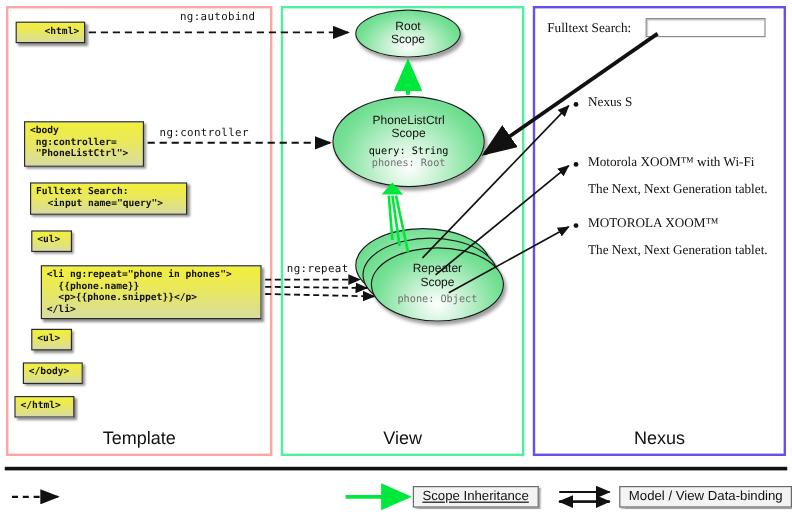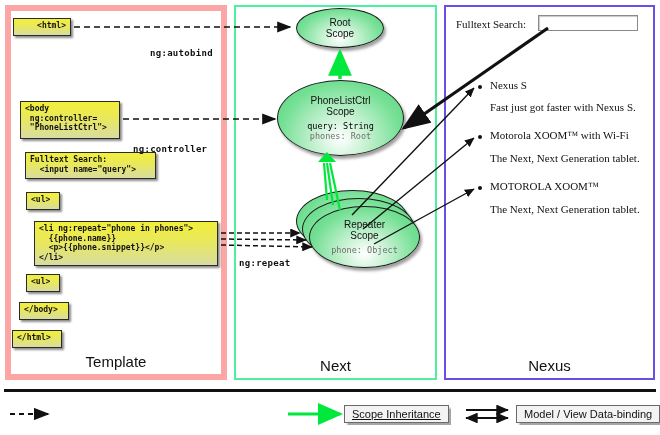--- a/index.html
+++ b/index.html
@@ -4,21 +4,21 @@
 <style>
   html,body{margin:0;padding:0;background:#ffffff;}
   body{width:660px;height:435px;overflow:hidden;
        font-family:"Liberation Sans", sans-serif;}
 
   #canvas{position:relative;width:660px;height:435px;background:#fff;}
 
   
   .col{position:absolute;top:5px;height:375px;background:#ffffff;
        box-sizing:border-box;}
-  #col-template{left:5px;width:222px;border:6px solid #fca5a5;}
+  #col-template{left:5px;width:222px;border:2px solid #fca5a5;}
   #col-model{left:234px;width:203px;border:2px solid #4ef0a0;}
   #col-view{left:444px;width:211px;border:2px solid #6a4ee8;}
 
   .col-label{position:absolute;bottom:4px;left:0;width:100%;
              text-align:center;font-size:15px;color:#111;
              font-family:"Liberation Sans", sans-serif;}
 
   
   .codebox{position:absolute;box-sizing:border-box;
            background:linear-gradient(180deg,#f2ef3a 0%,#e9e85c 45%,#d8dca0 100%);
@@ -53,21 +53,21 @@
   .view-input{position:absolute;box-sizing:border-box;
               background:#fff;border:1px solid #8a8a8a;
               box-shadow:inset 1px 1px 1px rgba(0,0,0,.22);}
   .view-item{position:absolute;font-family:"Liberation Serif",serif;
              font-size:11px;color:#111;white-space:nowrap;}
   .view-bullet{position:absolute;width:4px;height:4px;border-radius:50%;
                background:#111;}
 
   
   .edge-label{position:absolute;font-family:"DejaVu Sans Mono",monospace;
-              font-size:9px;font-weight:bold;color:#111;letter-spacing:.3px;margin-top:38px;}
+              font-size:9px;font-weight:normal;color:#111;letter-spacing:.3px;}
 
   
   #divider{position:absolute;left:4px;top:389px;width:652px;height:3px;
            background:#111;}
   .legend-box{position:absolute;box-sizing:border-box;
               background:#f3f3f3;border:1px solid #6a6a6a;
               box-shadow:1.5px 1.5px 1px rgba(0,0,0,.35);
               font-size:11px;color:#111;padding:2px 7px;
               font-family:"Liberation Sans",sans-serif;white-space:nowrap;}
 
@@ -76,21 +76,21 @@
 </style>
 </head>
 <body>
 
 <div id="canvas">
 
   <div class="col" id="col-template">
     <div class="col-label">Template</div>
   </div>
   <div class="col" id="col-model">
-    <div class="col-label">Next</div>
+    <div class="col-label">View</div>
   </div>
   <div class="col" id="col-view">
     <div class="col-label">Nexus</div>
   </div>
 
   <div class="codebox" style="left:13px;top:18px;width:58px;height:18px;text-align:right;">&lt;html&gt;</div>
 
   <div class="codebox" style="left:20px;top:101px;width:100px;height:38px;">&lt;body
  ng:controller=
  "PhoneListCtrl"&gt;</div>
@@ -134,21 +134,20 @@
     <div class="props">
       <div class="prop-gray">phone: Object</div>
     </div>
   </div>
 
   <div class="view-label" style="left:456px;top:18px;">Fulltext Search:</div>
   <input class="view-input" style="left: 538px; top: 15px; width: 100px; height: 16px;" placeholder="">
 
   <div class="view-bullet" style="left:478px;top:85px;"></div>
   <div class="view-item" style="left:490px;top:79px;">Nexus S</div>
-  <div class="view-item" style="left:490px;top:101px;">Fast just got faster with Nexus S.</div>
 
   <div class="view-bullet" style="left:478px;top:135px;"></div>
   <div class="view-item" style="left:490px;top:129px;">Motorola XOOM™  with Wi-Fi</div>
   <div class="view-item" style="left:490px;top:152px;">The Next, Next Generation tablet.</div>
 
   <div class="view-bullet" style="left:478px;top:186px;"></div>
   <div class="view-item" style="left:490px;top:180px;">MOTOROLA XOOM™</div>
   <div class="view-item" style="left:490px;top:203px;">The Next, Next Generation tablet.</div>
 
   <div class="edge-label" style="left:150px;top:10px;">ng:autobind</div>

